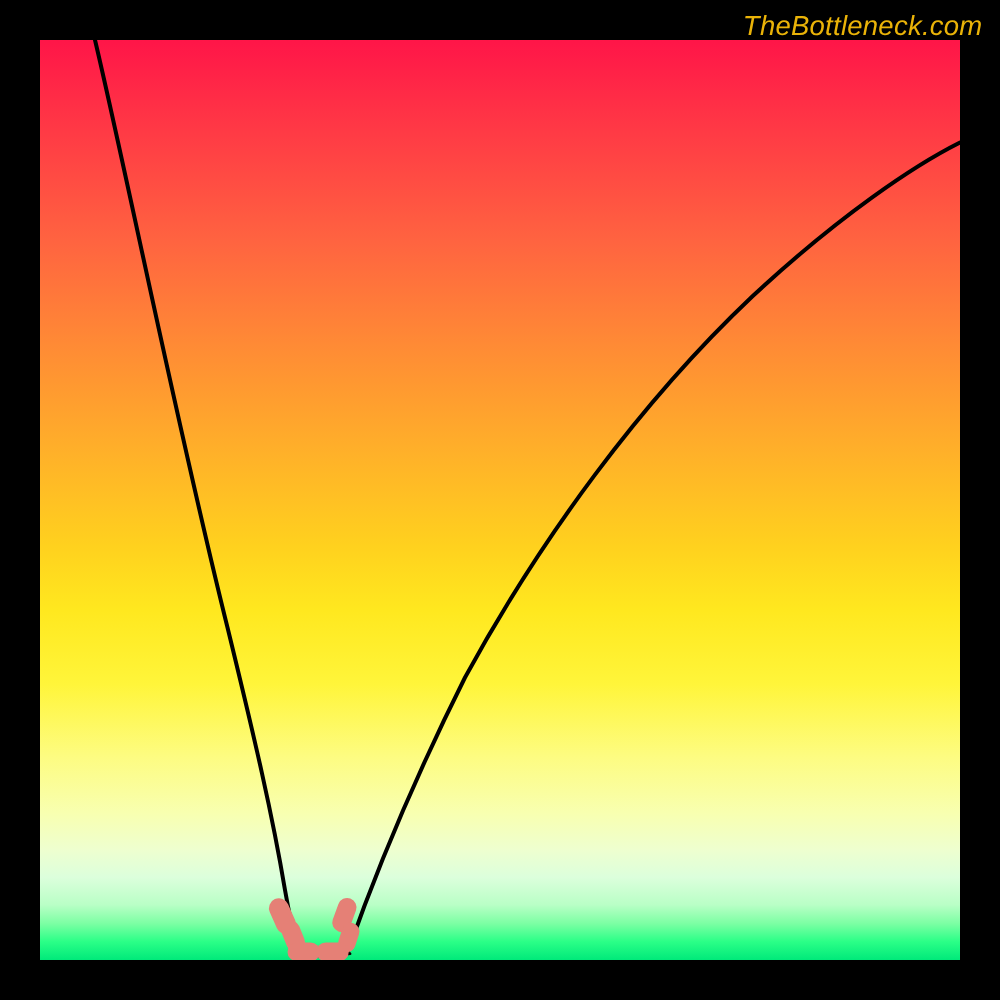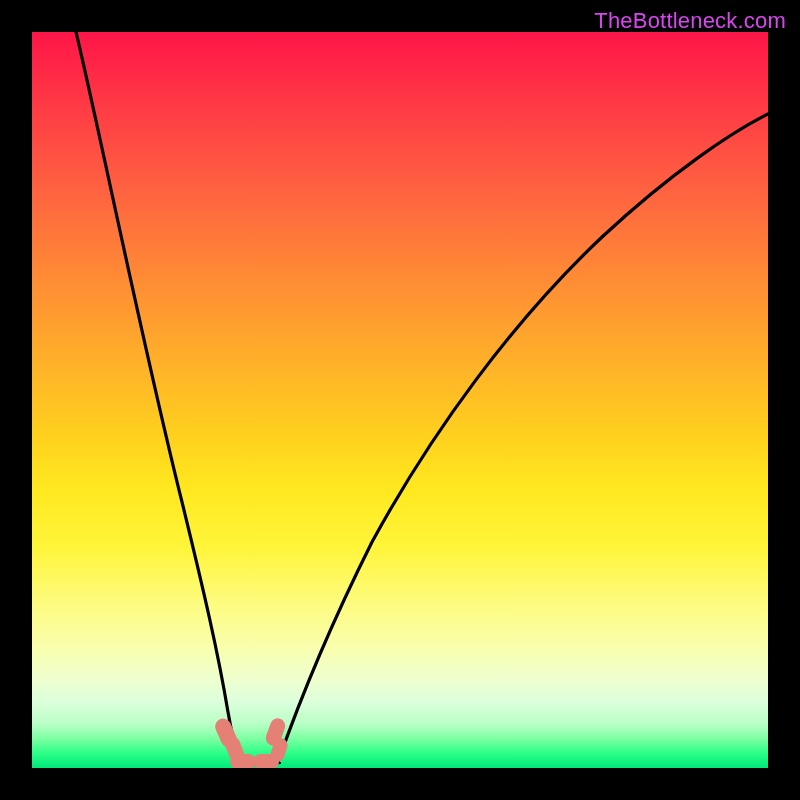--- a/index.html
+++ b/index.html
@@ -58,25 +58,26 @@
   }
   .blob {
     position: absolute;
     background: #e58076;
     border-radius: 10px;
   }
   .watermark {
     position: absolute;
     top: 8px;
     right: 14px;
-    color: #d946ef;
+    color: #eab308;
     font-size: 22px;
     font-weight: 500;
     letter-spacing: 0.2px;
     font-family: Arial, Helvetica, sans-serif;
+    font-style: italic;
   }
 </style>
 </head>
 <body>
 
 <div class="frame">
 
   <div class="plot-area">
     <div class="gradient"></div>
 

